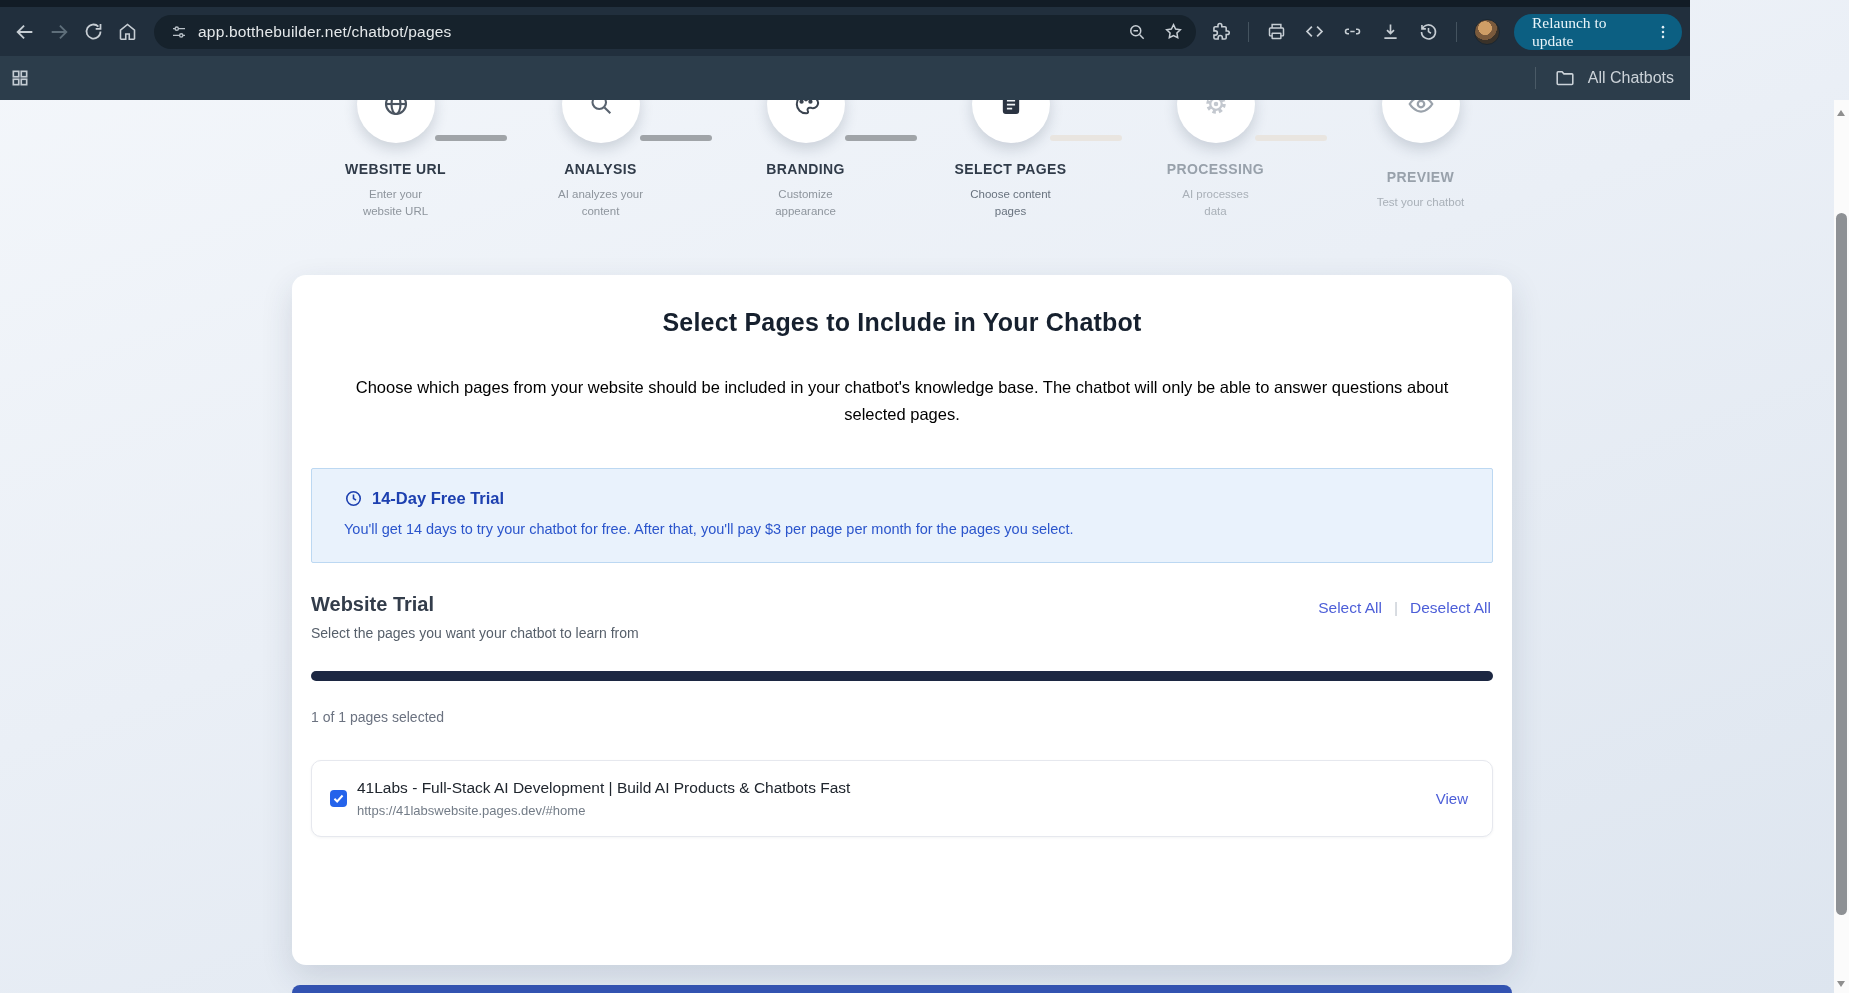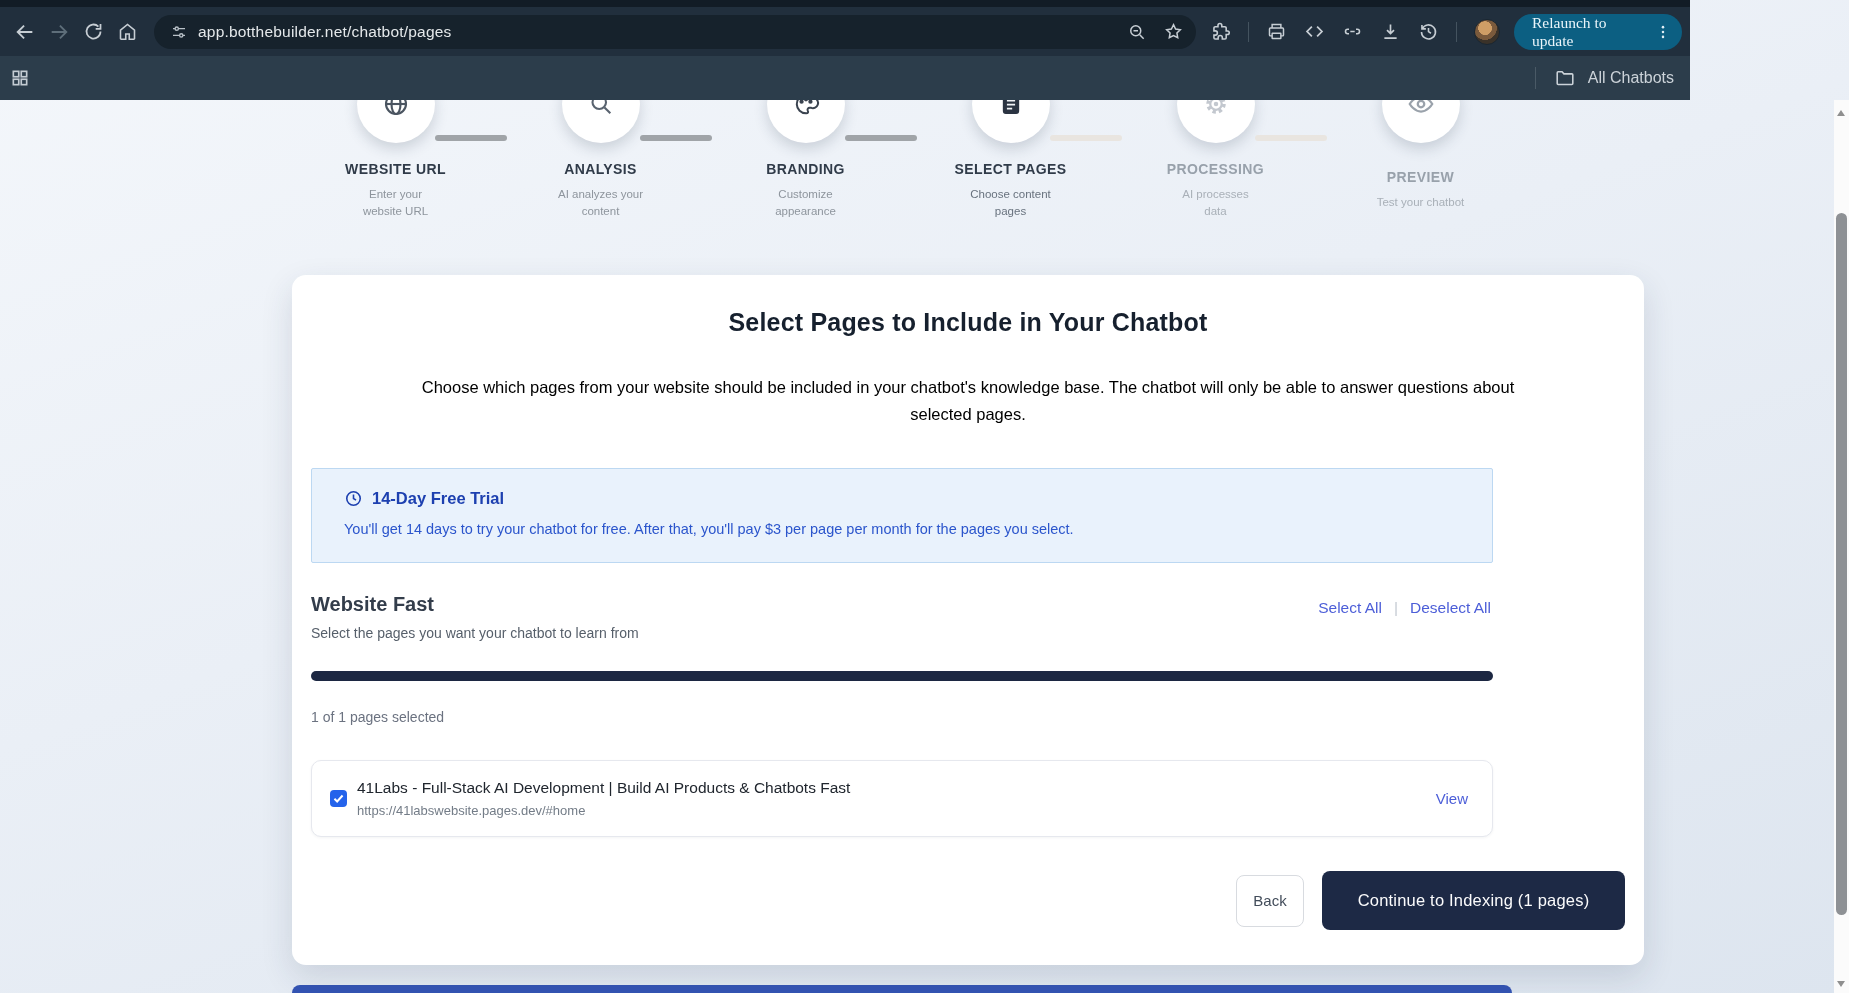--- a/index.html
+++ b/index.html
@@ -70,21 +70,21 @@
   .step.todo .slabel { color:#98a1ab; }
   .step.preview-off .slabel { margin-top:26px; }
   .ssub { margin-top:9px; font-size:11.5px; line-height:17px; color:#8e959d; text-align:center; }
   .step.active .ssub { color:#68727e; }
   .step.todo .ssub { color:#a9b0b8; }
   .w84 .ssub{max-width:84px;} .w100 .ssub{max-width:104px;} .w96 .ssub{max-width:96px;}
   .w80 .ssub{max-width:80px;} .w120 .ssub{max-width:130px;}
 
   
   .card {
-    position:absolute; left:292px; top:275px; width:1352px; height:690px; background:#fff;
+    position:absolute; left:292px; top:275px; width:1220px; height:690px; background:#fff;
     border-radius:14px; box-shadow:0 12px 32px rgba(35,48,75,.14); z-index:4;
   }
   .card-title { position:absolute; top:33px; left:0; width:100%; text-align:center;
     font-size:25px; font-weight:bold; color:#16202e; letter-spacing:.2px; }
   .card-desc { position:absolute; top:99px; left:50%; transform:translateX(-50%); width:1150px;
     text-align:center; font-size:16.5px; line-height:27px; color:#000000; }
   .trial {
     position:absolute; top:193px; left:19px; width:1182px; height:95px;
     background:#e9f2fc; border:1px solid #bcd8f2; border-radius:2px; padding:20px 24px 0 32px;
   }
@@ -348,21 +348,21 @@
             <circle cx="12" cy="12" r="8.5"></circle>
             <path d="M12 7v5l3.2 2"></path>
           </svg>
       </span>
       <span class="trial-title">14-Day Free Trial</span>
     </div>
     <div class="trial-body">You'll get 14 days to try your chatbot for free. After that, you'll pay $3 per page per month for the pages you select.</div>
   </div>
 
   <div class="pages-head">
-    <div class="ph-title">Website Fast</div>
+    <div class="ph-title">Website Trial</div>
     <div class="ph-sub">Select the pages you want your chatbot to learn from</div>
     <div class="ph-links">
       <span class="linkbtn">Select All</span>
       <span class="ph-sep">|</span>
       <span class="linkbtn">Deselect All</span>
     </div>
   </div>
 
   <div class="progress"></div>
   <div class="count">1 of 1 pages selected</div>
@@ -373,19 +373,15 @@
           <path d="M4.5 12.5l5 5 10-11"></path>
         </svg>
     </span>
     <span class="item-texts">
       <div class="item-title">41Labs - Full-Stack AI Development | Build AI Products &amp; Chatbots Fast</div>
       <div class="item-url">https://41labswebsite.pages.dev/#home</div>
     </span>
     <span class="view">View</span>
   </div>
 
-  <div class="actions">
-    <button class="btn-back">Back</button>
-    <button class="btn-continue">Continue to Indexing (1 pages)</button>
-  </div>
 </div>
 
 <div class="footer-strip"></div>
 
 </body></html>

